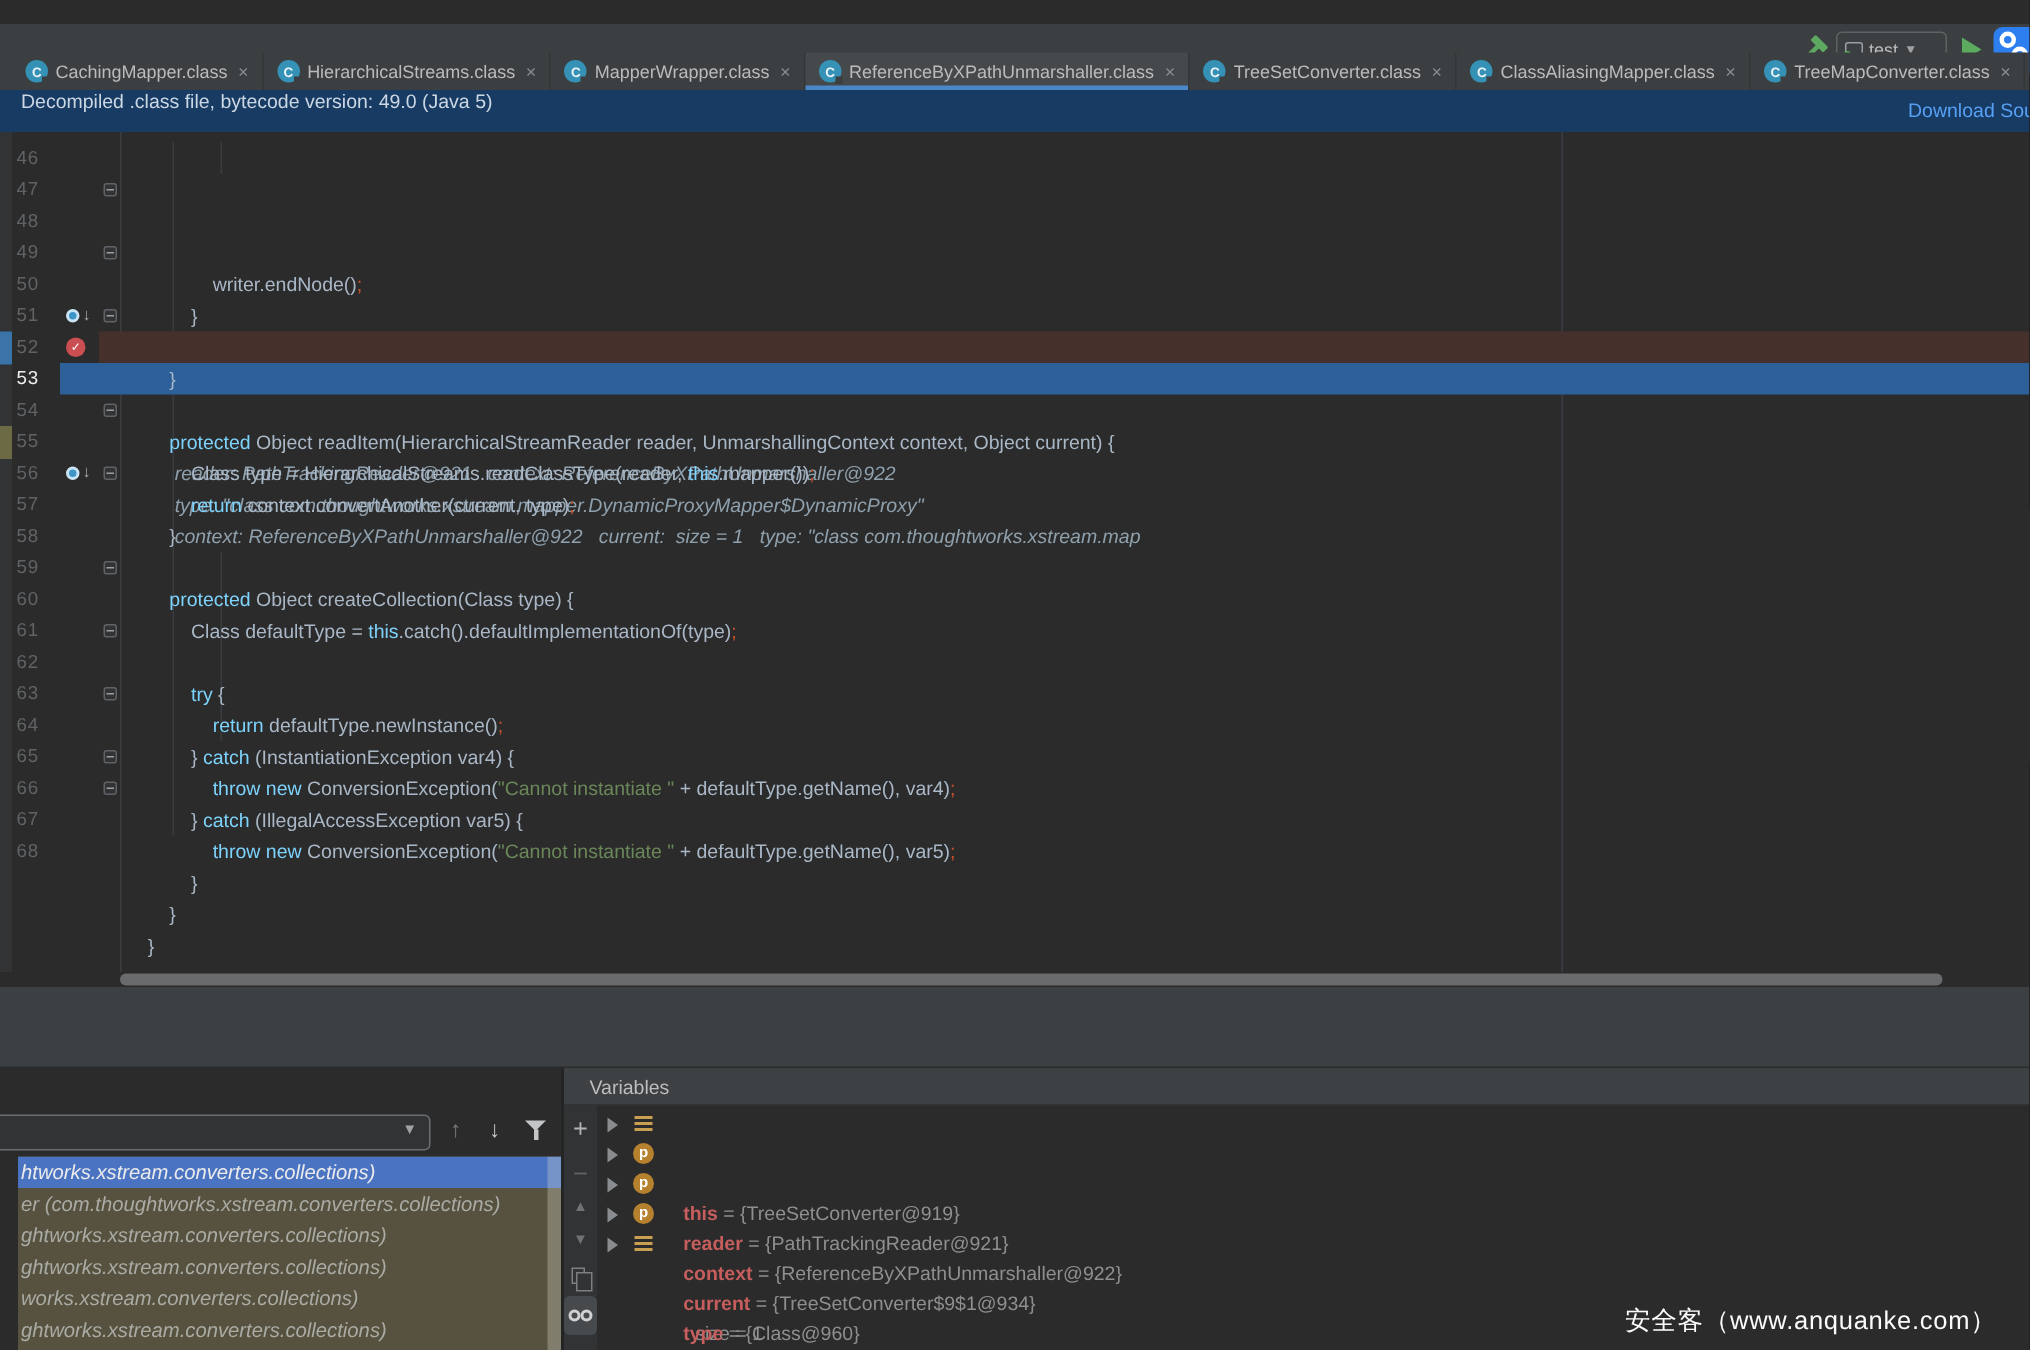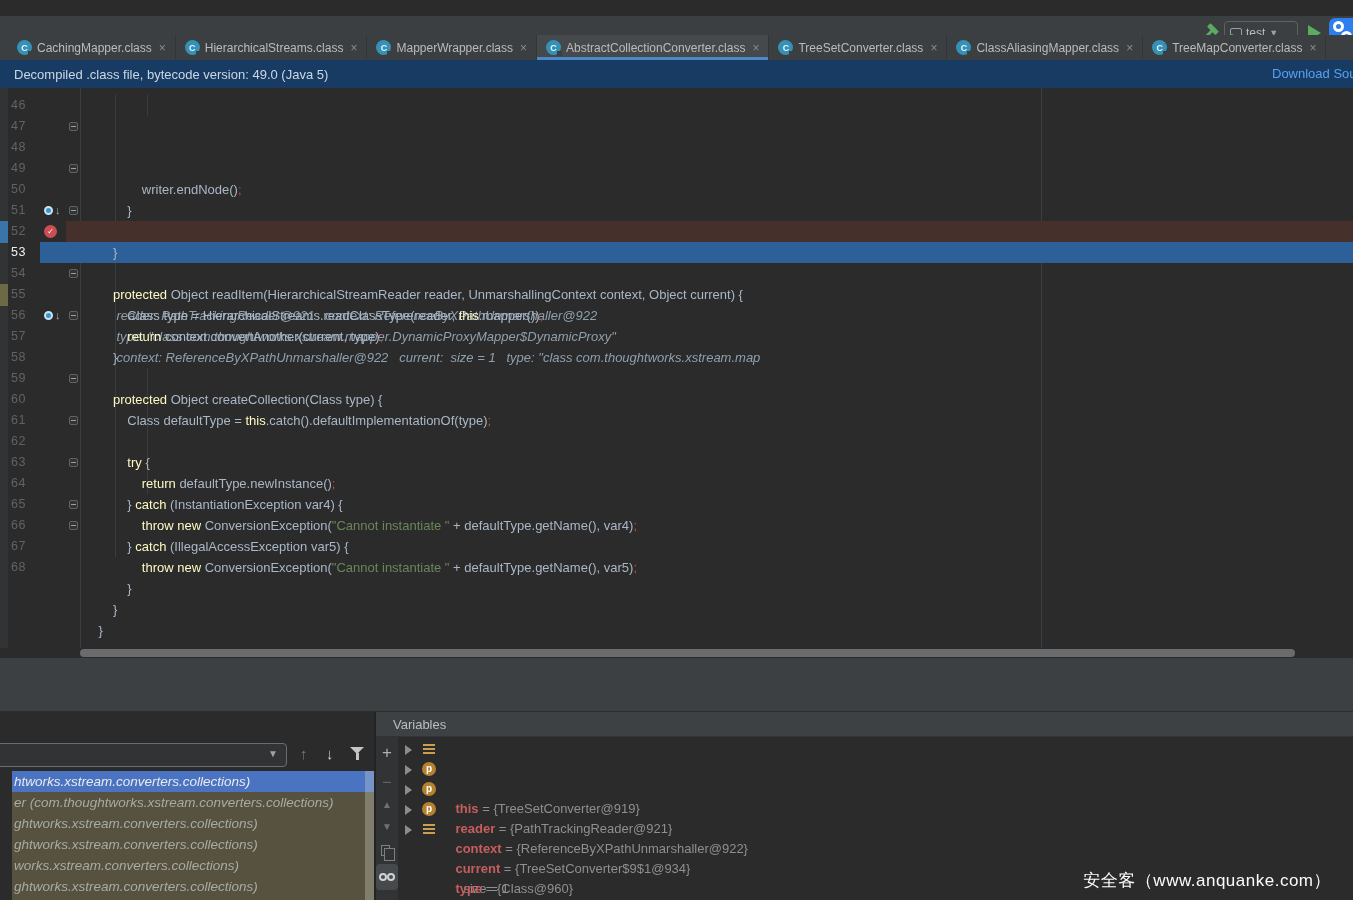--- a/index.html
+++ b/index.html
@@ -31,21 +31,21 @@
        white-space:nowrap;border-right:1px solid #333637;flex:0 0 auto;}
   .tab.active{background:#45494c;}
   .tab.active::after{content:"";position:absolute;left:0;right:0;bottom:0;height:3px;background:#4a88c7;}
   .cicon{position:relative;width:15px;height:15px;border-radius:50%;background:#3591b5;color:#eaf4f8;
          font-size:9px;font-weight:bold;display:flex;align-items:center;justify-content:center;flex:0 0 auto;}
   .cicon::after{content:"";position:absolute;right:-1px;bottom:-1px;width:5px;height:5px;background:#3c3f41;}
   .tab-close{color:#878c90;font-size:12px;margin-left:2px;}
   .tab-close::after{content:"\00d7";}
 
   
-  .notif{position:absolute;left:0;top:60px;width:1353px;height:28px;background:#173b63;display:flex;align-items:center;
+  .notif{position:absolute;left:0;top:60px;width:1353px;height:28px;background:#173b63;display:flex;
          font-size:13px;color:#ccd7e4;padding-left:14px;}
   .notif-link{position:absolute;left:1272px;top:6px;color:#57a0f4;font-size:13px;white-space:nowrap;}
 
   
   .editor{position:absolute;left:0;top:88px;width:1353px;height:560px;background:#2b2b2b;overflow:hidden;}
   .lstripe{position:absolute;left:0;top:0;width:8px;height:560px;background:#313335;}
   .lmark{position:absolute;left:0;width:8px;}
   .lmark.blue{top:133px;height:22px;background:#3a74a8;}
   .lmark.olive{top:196px;height:22px;background:#6c6a45;}
   .gutter-sep{position:absolute;left:80px;top:0;width:1px;height:560px;background:#3b3e40;}
@@ -58,21 +58,21 @@
   .band.bp{left:66px;background:#45302b;}
   .band.exec{left:40px;background:#2d6099;}
   .ln{position:absolute;left:11px;top:0;z-index:1;color:#606366;font-size:12.5px;letter-spacing:.5px;}
   .ln.cur{color:#eeeeee;}
   .gicon{position:absolute;left:44px;top:0;z-index:1;height:21px;display:flex;align-items:center;}
   .fold{position:absolute;left:69px;top:6px;z-index:1;width:9px;height:9px;display:none;}
   .fold.show{display:block;border:1px solid #606366;border-radius:2px;background:#313335;}
   .fold.show::after{content:"";position:absolute;left:1px;top:3px;width:5px;height:1px;background:#9da0a2;}
   .code{position:relative;z-index:1;}
   .hint{position:relative;z-index:1;font-style:italic;color:#8fa0ad;margin-left:18px;}
-  .tk-k{color:#fef9c3;}
+  .tk-k{color:#7dd3fc;}
   .tk-d{color:#a9b7c6;}
   .tk-g{color:#6a8759;}
   .tk-s{color:#cc512a;}
   .bp-icon{width:13px;height:13px;border-radius:50%;background:#cb4e52;color:#ffffff;font-size:8px;line-height:13px;
            text-align:center;display:inline-block;}
   .bp-icon::after{content:"\2713";}
   .ov-icon{display:inline-flex;align-items:center;gap:2px;}
   .ov-icon .dot{width:9px;height:9px;border-radius:50%;background:#3d94c9;border:2px solid #c8e4f5;display:inline-block;}
   .ov-icon .arr{font-style:normal;color:#a9adb0;font-size:11px;line-height:11px;}
   .ov-icon .arr::after{content:"\2193";}
@@ -165,21 +165,21 @@
     <span class="tab-label">HierarchicalStreams.class</span>
     <span class="tab-close"></span>
   </div>
       <div class="tab">
     <span class="cicon">C</span>
     <span class="tab-label">MapperWrapper.class</span>
     <span class="tab-close"></span>
   </div>
       <div class="tab active">
     <span class="cicon">C</span>
-    <span class="tab-label">AbstractCollectionConverter.class</span>
+    <span class="tab-label">ReferenceByXPathUnmarshaller.class</span>
     <span class="tab-close"></span>
   </div>
       <div class="tab">
     <span class="cicon">C</span>
     <span class="tab-label">TreeSetConverter.class</span>
     <span class="tab-close"></span>
   </div>
       <div class="tab">
     <span class="cicon">C</span>
     <span class="tab-label">ClassAliasingMapper.class</span>

